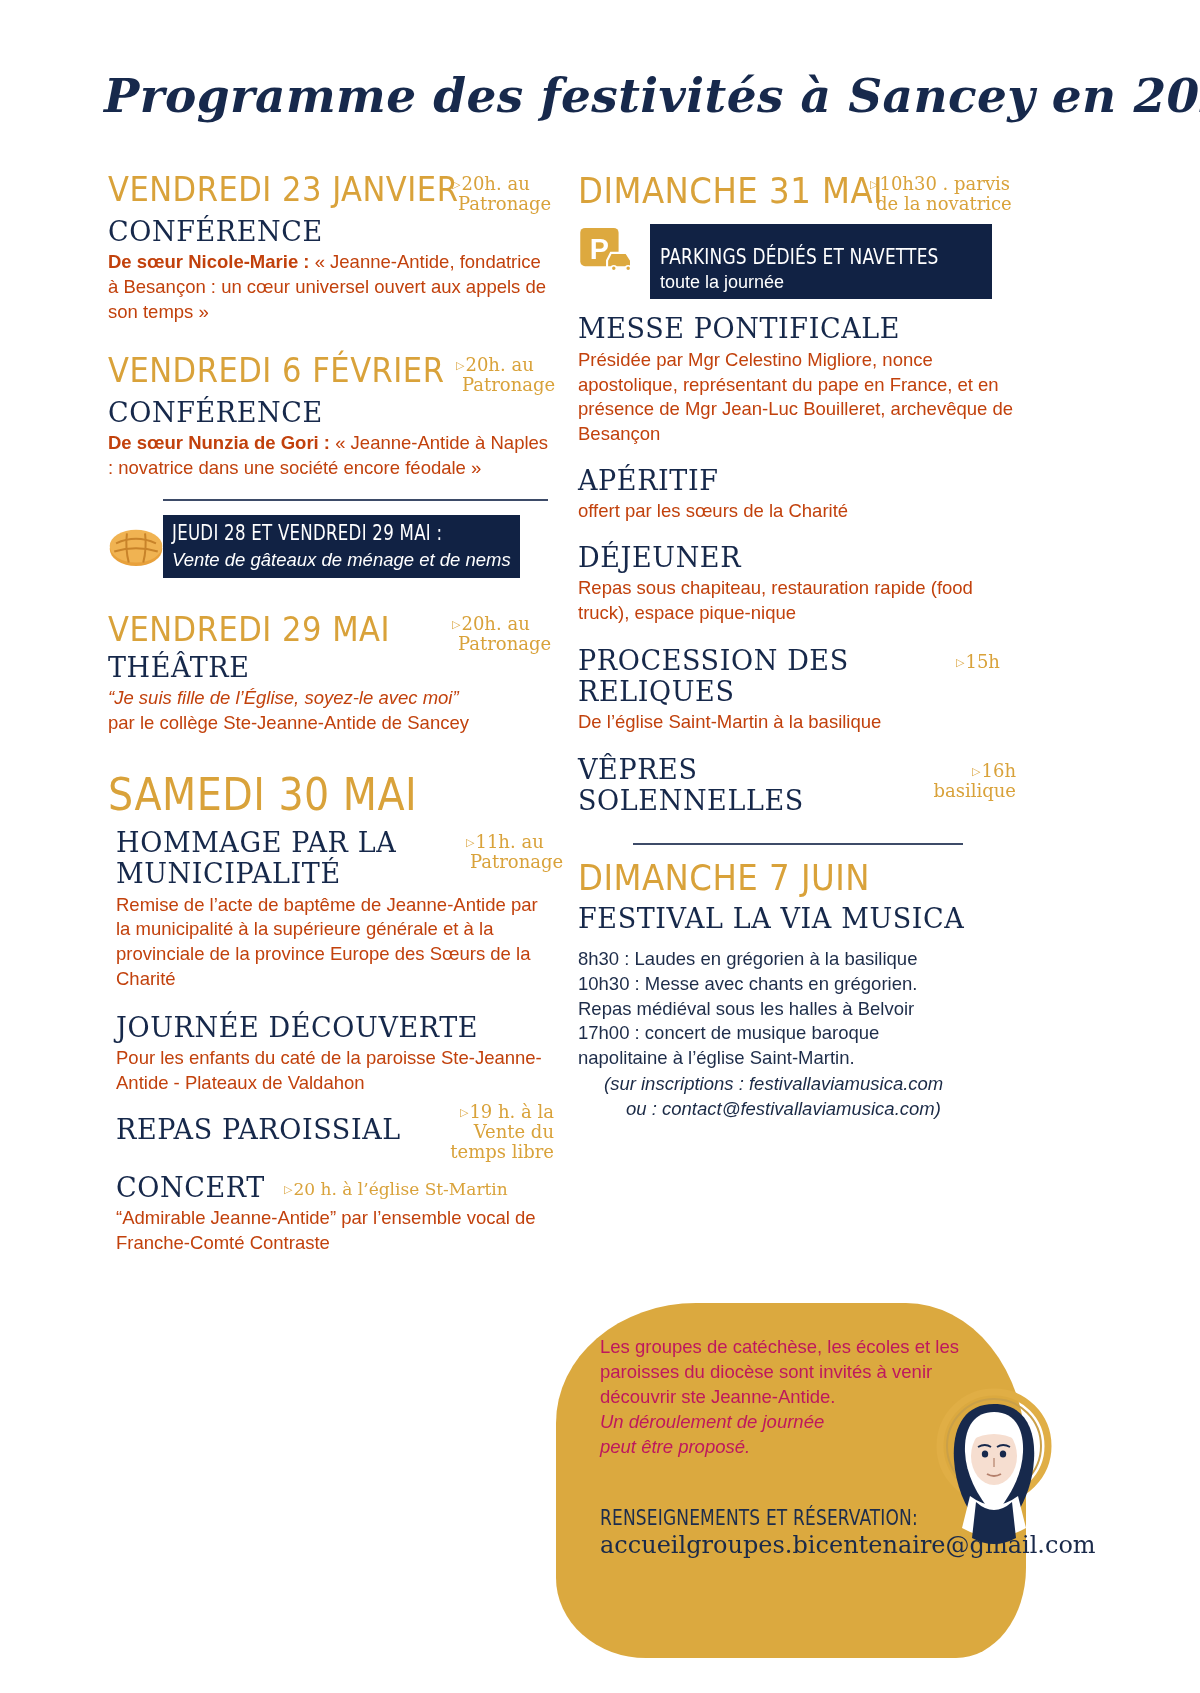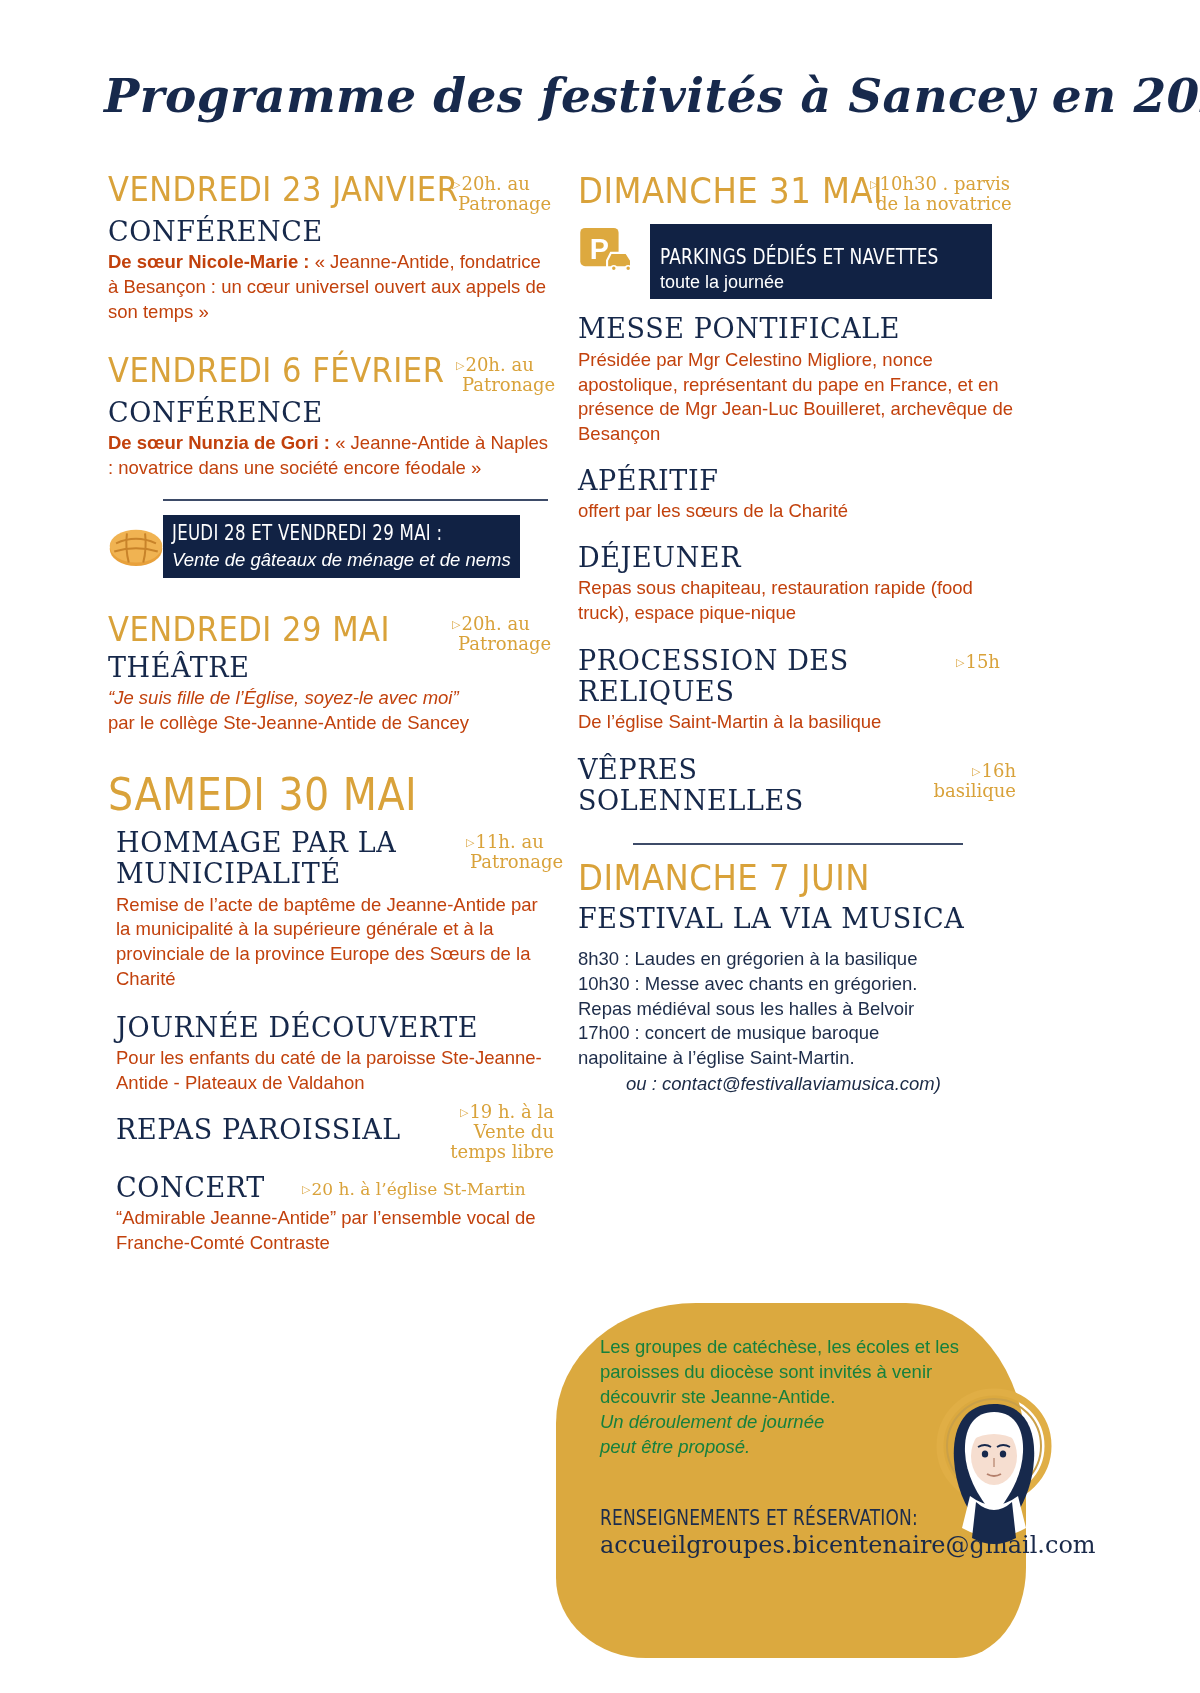--- a/index.html
+++ b/index.html
@@ -117,21 +117,21 @@
   .parking-banner .l2{font-size:18px;display:block;line-height:1.25;margin-top:1px;}
 
   
   .blob{
     position:absolute;left:556px;top:1303px;width:470px;height:355px;
     background:var(--gold-blob);
     border-radius:140px 120px 70px 90px / 120px 150px 90px 80px;
   }
   .blob-text{
     position:absolute;left:600px;top:1335px;width:395px;
-    font-size:18.5px;line-height:1.35;color:#15803d;
+    font-size:18.5px;line-height:1.35;color:#be185d;
   }
   .blob-text i{font-style:italic;}
   .blob-contact{
     position:absolute;left:600px;top:1505px;width:420px;
   }
   .blob-contact .lbl{
     font-family:"Liberation Sans Narrow","DejaVu Sans Condensed","Liberation Sans",sans-serif;
     font-size:22px;text-transform:uppercase;color:#1b2c4d;letter-spacing:.2px;
     transform:scaleX(.86);transform-origin:left center;display:block;white-space:nowrap;
   }
@@ -229,21 +229,21 @@
         <div class="etype">REPAS PAROISSIAL</div>
         <span class="time ralign" style="left:320px;top:-12px;width:118px;">
           <span class="tri">▷</span><span>19 h. à la</span><br>
           <span>Vente du</span><br>
           <span>temps libre</span>
         </span>
       </div>
 
       <div style="margin-left:8px;margin-top:12px;position:relative;">
         <div class="etype">CONCERT</div>
-        <span class="time" style="left:186px;top:8px;font-size:17px;">
+        <span class="time" style="left:168px;top:8px;font-size:17px;">
           <span class="tri">▷</span><span>20 h. à l’église St-Martin</span>
         </span>
         <div class="desc">“Admirable Jeanne-Antide” par l’ensemble vocal de Franche-Comté Contraste</div>
       </div>
     </div>
   </div>
 
   <div class="col col-right">
 
     <div class="block">
@@ -309,20 +309,21 @@
       </div>
       <div class="etype">FESTIVAL LA VIA MUSICA</div>
       <div class="festival-lines">
         <div>8h30 : Laudes en grégorien à la basilique</div>
         <div>10h30 : Messe avec chants en grégorien.</div>
         <div>Repas médiéval sous les halles à Belvoir</div>
         <div>17h00 : concert de musique baroque</div>
         <div>napolitaine à l’église Saint-Martin.</div>
       </div>
       <div class="festival-note">
+        <div>(sur inscriptions : festivallaviamusica.com</div>
         <div style="padding-left:22px;">ou : contact@festivallaviamusica.com)</div>
       </div>
     </div>
   </div>
 
   <div class="blob"></div>
   <div class="blob-text">Les groupes de catéchèse, les écoles et les paroisses du diocèse sont invités à venir découvrir ste Jeanne-Antide.<br><i>Un déroulement de journée<br>peut être proposé.</i></div>
   <div class="blob-contact">
     <span class="lbl">RENSEIGNEMENTS ET RÉSERVATION:</span>
     <span class="mail">accueilgroupes.bicentenaire@gmail.com</span>

